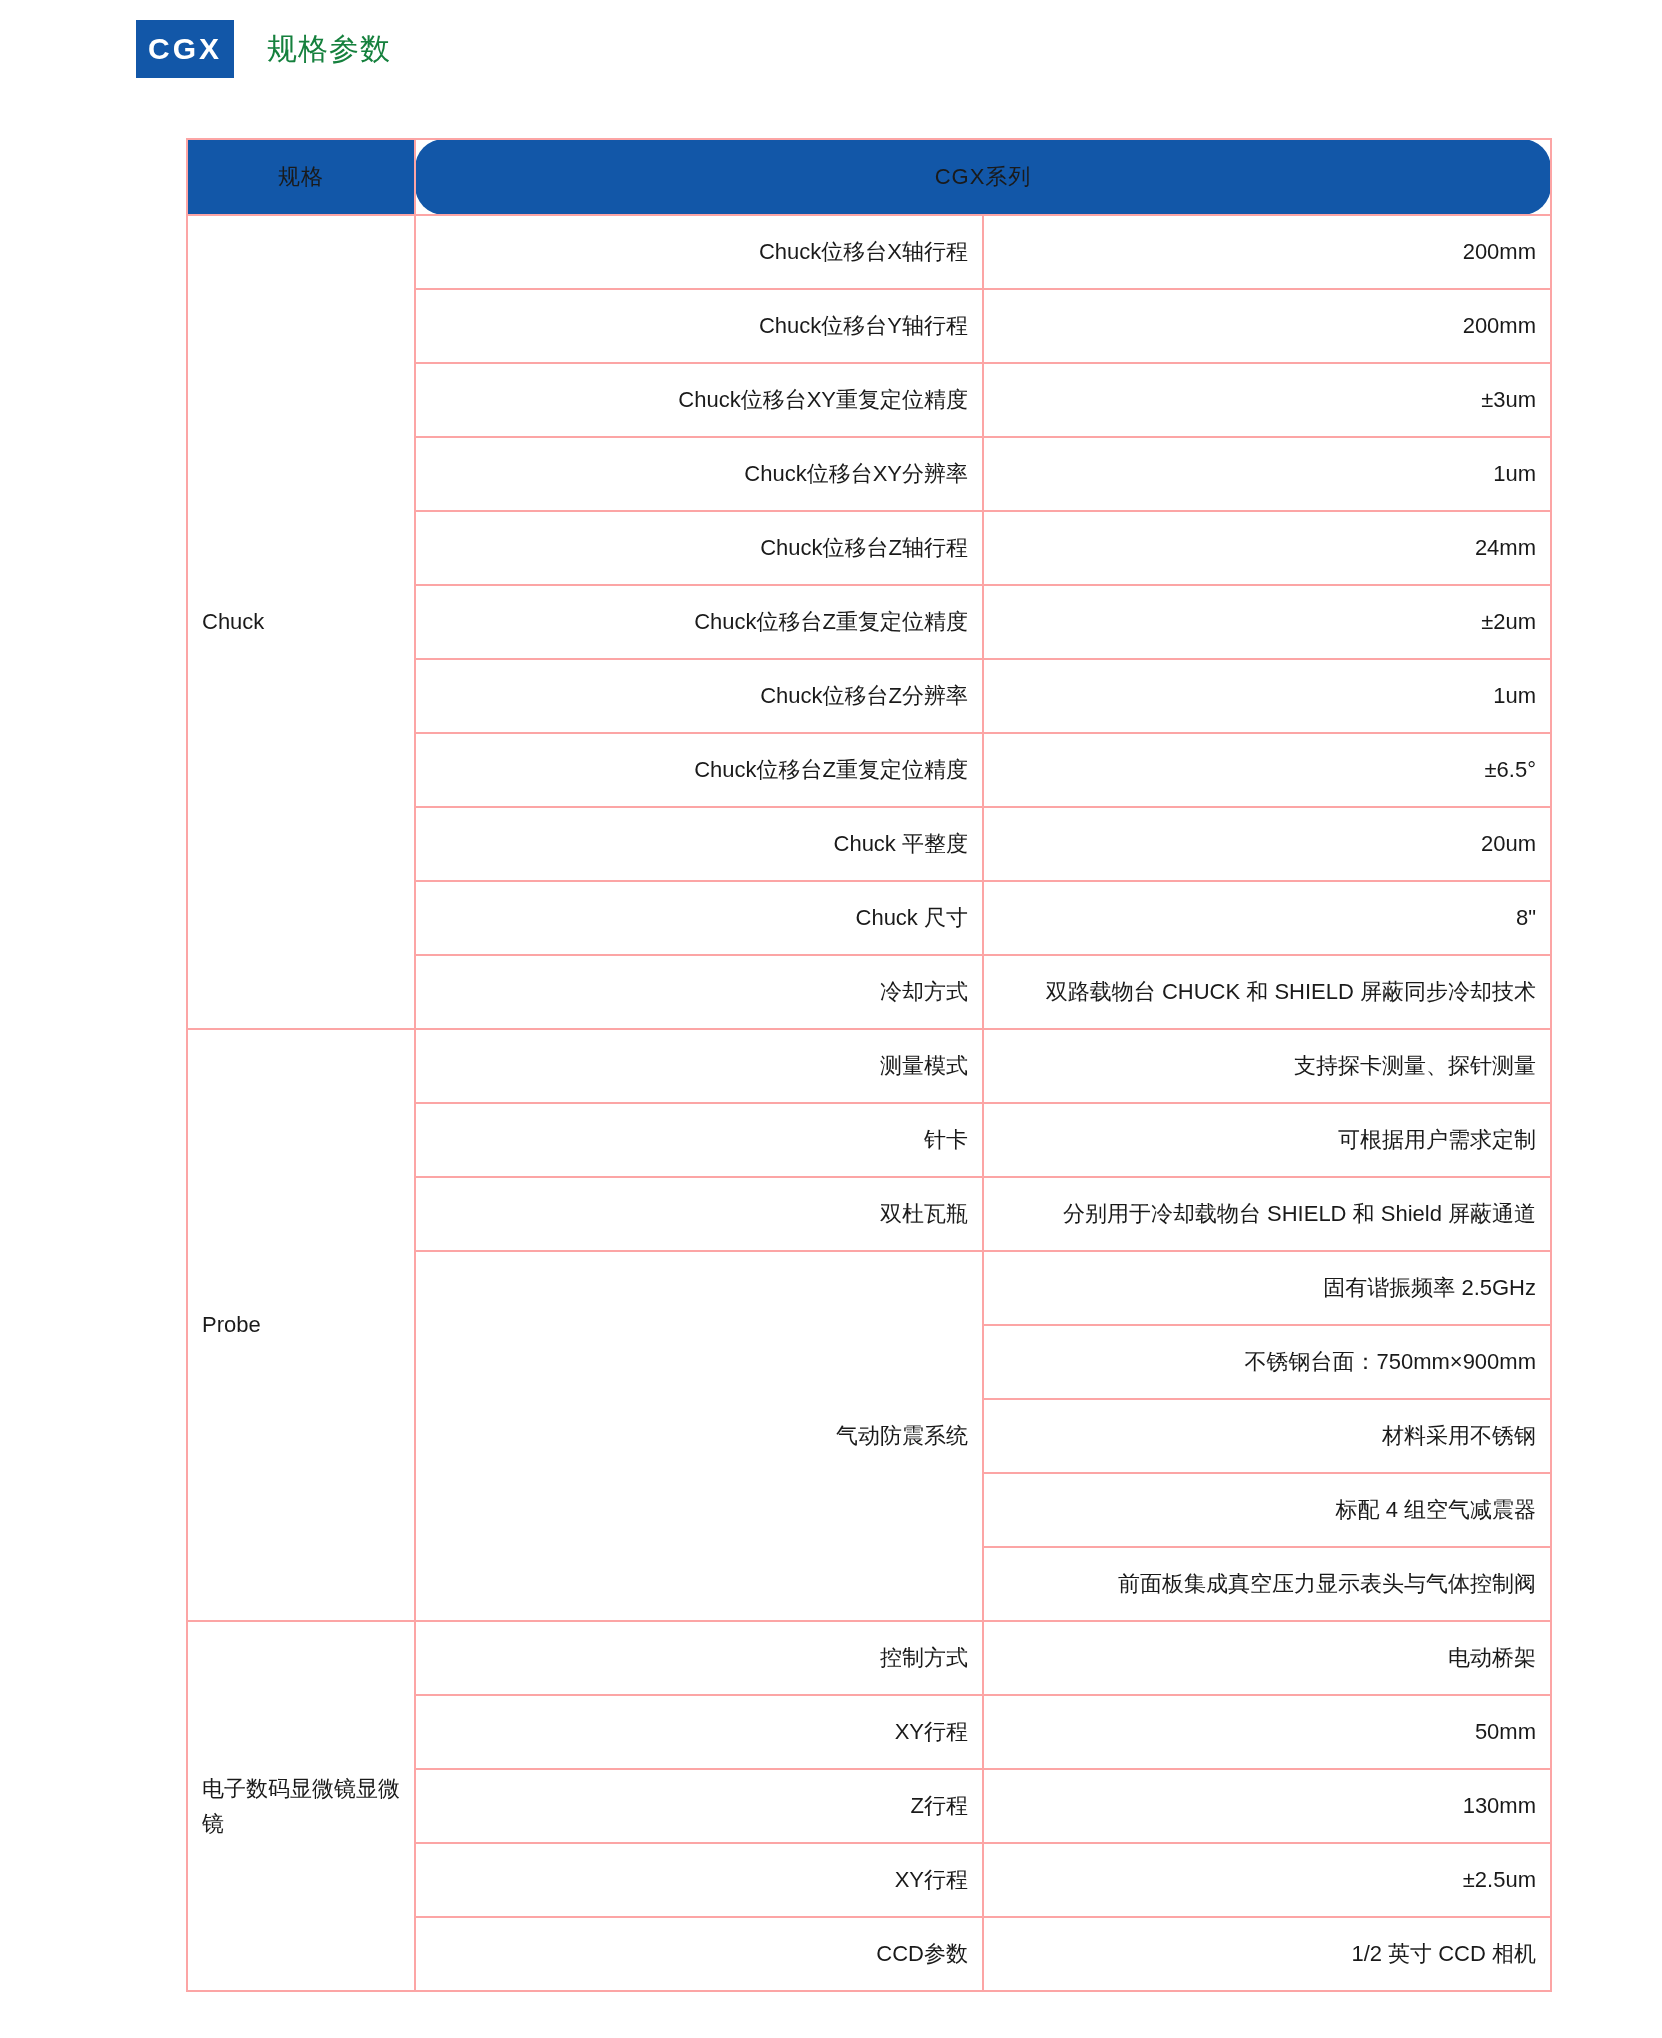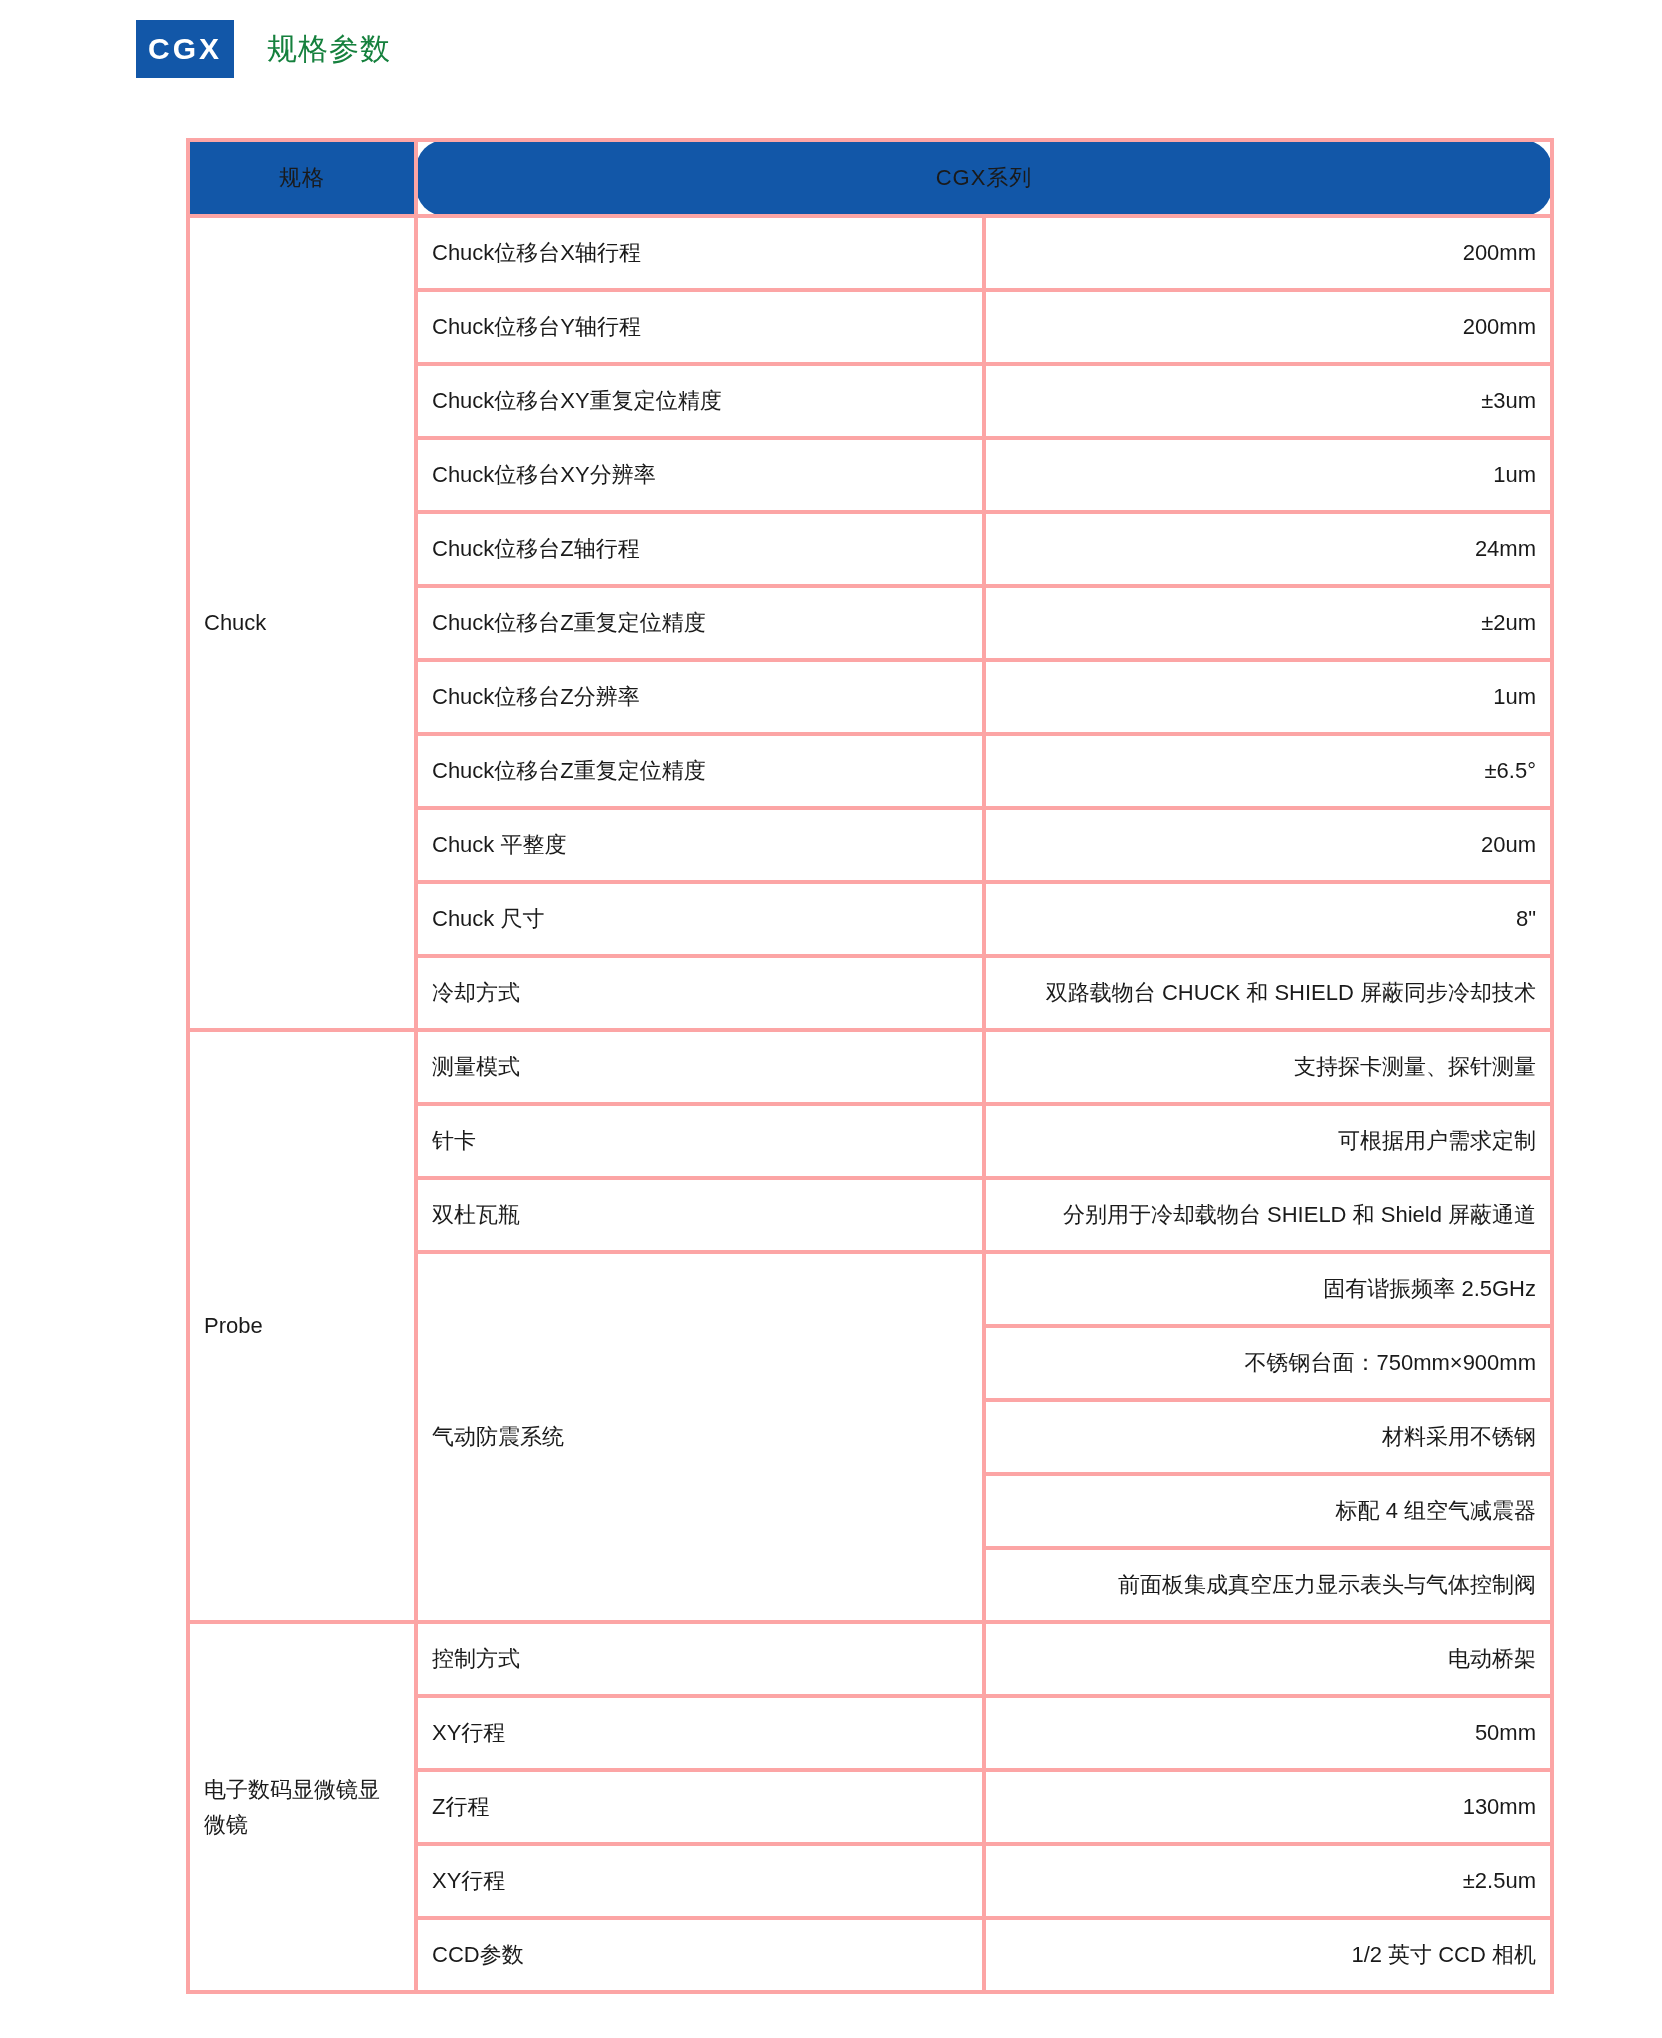--- a/index.html
+++ b/index.html
@@ -51,21 +51,21 @@
   .table-wrap {
     margin: 52px 0 0 186px;
     width: 1364px;
   }
   table.spec {
     border-collapse: collapse;
     width: 1364px;
     table-layout: fixed;
   }
   table.spec td, table.spec th {
-    border: 4px solid #fca5a5;
+    border: 2px solid #fca5a5;
     font-weight: normal;
     font-size: 22px;
     color: #1a1a1a;
     padding: 0 14px;
     box-sizing: border-box;
   }
   thead th {
     background: #1257a8;
     color: #ffffff;
     height: 76px;
@@ -78,21 +78,21 @@
   th.head-series { width: 1136px; border-radius: 29px; }
 
   td.group {
     width: 228px;
     vertical-align: middle;
     font-size: 22px;
     line-height: 1.6;
   }
   td.item {
     width: 568px;
-    text-align: left;
+    text-align: right;
     vertical-align: middle;
     padding-left: 24px;
     height: 74px;
     margin-top: 36px;
   }
   td.value {
     width: 568px;
     text-align: right;
     vertical-align: middle;
     height: 74px;

